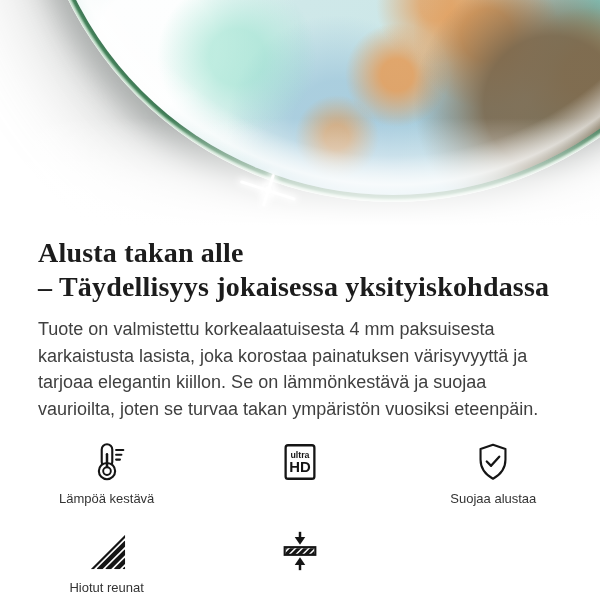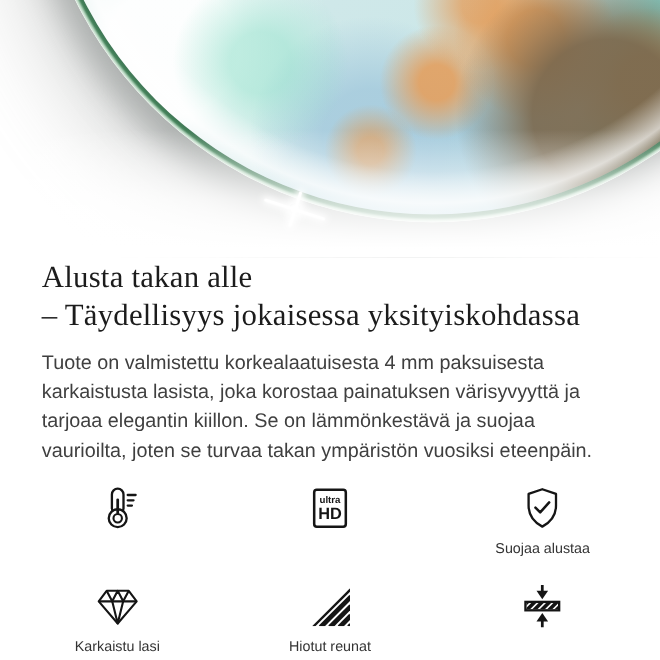--- a/index.html
+++ b/index.html
@@ -66,21 +66,21 @@
   .sparkle .dot{
     position:absolute;left:-5px;top:-5px;width:10px;height:10px;border-radius:50%;
     background:radial-gradient(circle,#fff 0 35%,rgba(255,255,255,0) 75%);
     box-shadow:0 0 10px 4px rgba(255,255,255,.9);
   }
   
   .content{padding:0 34px 0 38px;}
   h1{
     margin:2px 0 0 0;
     font-family:"Liberation Serif","DejaVu Serif",serif;
-    font-weight:400;font-size:28px;line-height:34px;
+    font-weight:700;font-size:28px;line-height:34px;
     color:#1c1c1c;letter-spacing:.2px;
   }
   .desc{
     margin:12px 0 0 0;
     font-size:18px;line-height:26.5px;color:#3f3f3f;
   }
   
   .features{
     margin:16px 10px 0 10px;
     display:grid;grid-template-columns:repeat(3,1fr);
@@ -121,20 +121,21 @@
         <svg width="46" height="46" viewBox="0 0 48 48" fill="none" stroke="#151515" stroke-width="2.2" stroke-linecap="round">
           <rect x="18.5" y="5.5" width="11" height="24" rx="5.5" fill="#fff"></rect>
           <circle cx="24" cy="33.5" r="8.5" fill="#fff"></circle>
           <circle cx="24" cy="33.5" r="4" stroke-width="2"></circle>
           <line x1="24" y1="16" x2="24" y2="28.5" stroke-width="2.6"></line>
           <line x1="33.5" y1="11.5" x2="41" y2="11.5"></line>
           <line x1="33.5" y1="16.5" x2="39" y2="16.5"></line>
           <line x1="33.5" y1="21.5" x2="37.5" y2="21.5"></line>
         </svg>
       </div>
+      <span class="feature-label">Lämpöä kestävä</span>
     </div>
 
     <div class="feature">
       <div class="icon-box">
         <svg width="46" height="46" viewBox="0 0 48 48">
           <rect x="9" y="6.5" width="30" height="35" rx="2.5" fill="none" stroke="#151515" stroke-width="2.4"></rect>
           <text class="uhd-top" x="24" y="19.5" text-anchor="middle" fill="#151515">ultra</text>
           <text class="uhd-bottom" x="24" y="34.5" text-anchor="middle" fill="#151515">HD</text>
         </svg>
       </div>
@@ -143,31 +144,20 @@
     <div class="feature">
       <div class="icon-box">
         <svg width="46" height="46" viewBox="0 0 48 48" fill="none" stroke="#151515" stroke-width="2.2" stroke-linecap="round" stroke-linejoin="round">
           <path d="M24 6 L37 10.5 V21.5 C37 30.5 31.5 37.5 24 41.5 C16.5 37.5 11 30.5 11 21.5 V10.5 Z"></path>
           <path d="M17.5 23.5 L22 28 L30.5 18.5" stroke-width="2.4"></path>
         </svg>
       </div>
       <span class="feature-label">Suojaa alustaa</span>
     </div>
 
-    <div class="feature">
-      <div class="icon-box">
-        <svg width="46" height="46" viewBox="0 0 48 48" fill="none" stroke="#151515" stroke-width="2" stroke-linejoin="round">
-          <path d="M6 19.5 L13.5 9.5 H34.5 L42 19.5 L24 40.5 Z"></path>
-          <path d="M6 19.5 H42"></path>
-          <path d="M13.5 9.5 L18.8 19.5 L24 9.5 L29.2 19.5 L34.5 9.5"></path>
-          <path d="M18.8 19.5 L24 40.5 L29.2 19.5"></path>
-        </svg>
-      </div>
-      <span class="feature-label">Karkaistu lasi</span>
-    </div>
 
     <div class="feature">
       <div class="icon-box">
         <svg width="46" height="46" viewBox="0 0 48 48">
           <defs>
             <clipPath id="triclip">
                 <path d="M7 43 L43 7 L43 43 Z"></path>
               </clipPath>
           </defs>
           <g clip-path="url(#triclip)" stroke="#151515" stroke-width="4.6">

